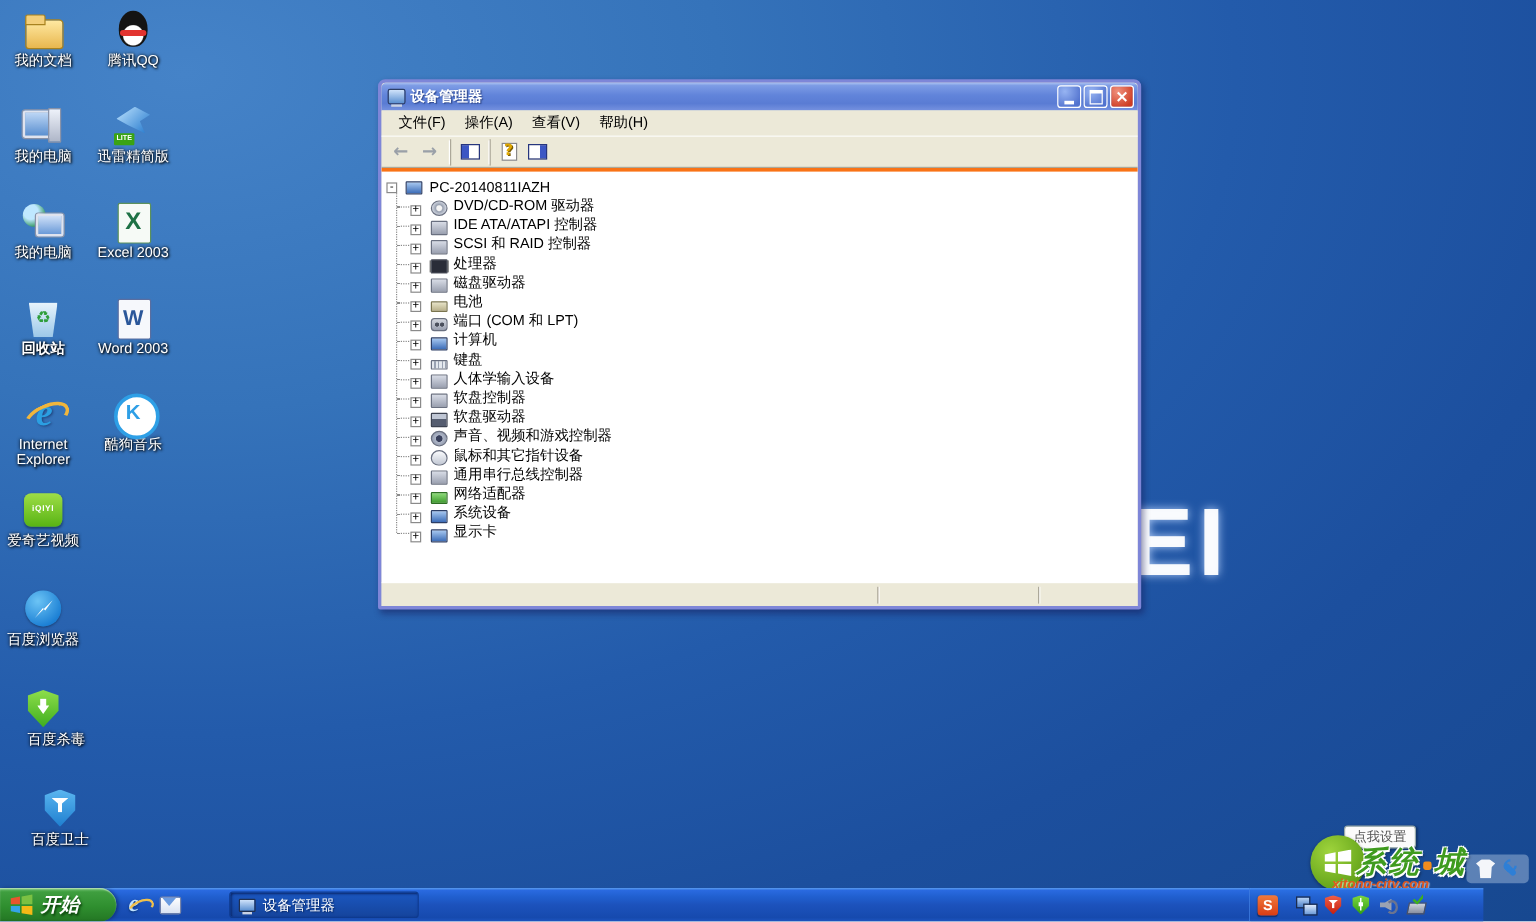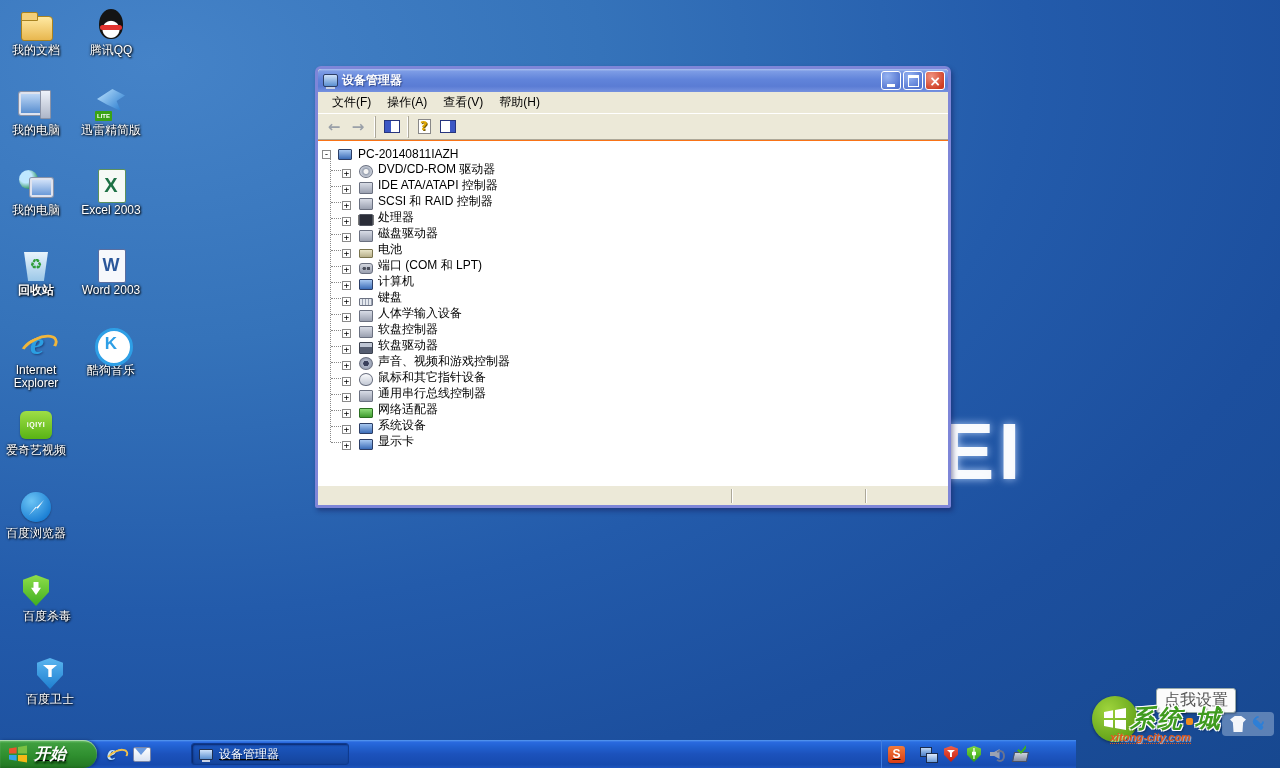--- a/index.html
+++ b/index.html
@@ -134,21 +134,21 @@
   [data-icon="back-arrow-icon"] .tb-glyph::before{ content:"←"; color:#9aa0a8; font:bold 15px/15px "DejaVu Sans",sans-serif; }
   [data-icon="forward-arrow-icon"] .tb-glyph::before{ content:"→"; color:#9aa0a8; font:bold 15px/15px "DejaVu Sans",sans-serif; }
   [data-icon="console-tree-icon"] .tb-glyph{ width:16px; height:13px; border:1px solid #26357e;
     background:linear-gradient(90deg,#3c57c4 0 6px,#fff 6px); }
   [data-icon="properties-pane-icon"] .tb-glyph{ width:16px; height:13px; border:1px solid #26357e;
     background:linear-gradient(90deg,#fff 0 9px,#3c57c4 9px); }
   [data-icon="help-icon"] .tb-glyph{ width:13px; height:15px; background:#fff; border:1px solid #888; }
   [data-icon="help-icon"] .tb-glyph::before{ content:"?"; position:absolute; left:1px; top:-2px;
     color:#e0a800; font:bold 13px/15px "DejaVu Sans",sans-serif; text-shadow:1px 1px 0 #7a5c00; }
 
-  .content{ flex:1; background:#fff; border-top:1px solid #f97316; overflow:hidden; position:relative; }
+  .content{ flex:1; background:#fff; border-top:3px solid #f97316; overflow:hidden; position:relative; }
   .tree{ position:relative; padding:5px 0 0 4px; font-size:12px; color:#000; }
   .trow-root{ height:16px; display:flex; align-items:center; }
   .expander{ width:9px; height:9px; flex:0 0 9px; background:#fff; border:1px solid #8a8a8a;
     display:inline-flex; align-items:center; justify-content:center;
     font:9px/7px "DejaVu Sans Mono",monospace; cursor:pointer; }
   .trow-root .expander::before{ content:"-"; }
   .trow .expander::before{ content:"+"; }
   .trow-root .ticon{ margin-left:7px; } .trow-root .tlabel{ margin-left:6px; }
   .tree-children{ position:relative; }
   .tree-children::before{ content:""; position:absolute; left:8px; top:-3px; bottom:8px; border-left:1px dotted #8a8a8a; }
@@ -177,43 +177,43 @@
   [data-icon="mouse-icon"].ticon{ width:10px; height:13px; border-radius:50% 50% 45% 45%;
     background:linear-gradient(#fafbfd,#c2c8d4); }
   [data-icon="network-adapter-icon"].ticon{ height:10px; background:linear-gradient(#8edc7a,#3f9b2f); border-color:#2c6e22; }
 
   .statusbar{ height:20px; flex:0 0 20px; background:#ece9d8; border-top:1px solid #fff; position:relative; }
   .sb-sep{ position:absolute; top:3px; bottom:2px; width:0; border-left:1px solid #aca899; border-right:1px solid #fff; }
 
   
   .promo{ position:absolute; right:6px; bottom:18px; z-index:6; width:182px; height:62px; }
   .promo-tooltip{ position:absolute; left:28px; top:0; background:#fbfbfb; border:1px solid #9aa;
-    border-radius:3px; padding:1px 7px; font-size:16px; color:#555; cursor:pointer; box-shadow:1px 1px 2px rgba(0,0,0,.3);margin-left:36px; }
+    border-radius:3px; padding:1px 7px; font-size:11px; color:#555; cursor:pointer; box-shadow:1px 1px 2px rgba(0,0,0,.3); }
   .promo-bar{ position:absolute; right:0; top:24px; width:52px; height:24px;
     background:rgba(220,235,250,.35); border-radius:4px; }
   .promo-flag{ position:absolute; left:0; top:8px; width:46px; height:46px; border-radius:50%;
     background:radial-gradient(circle at 35% 30%,#9fd43c,#5d9e16 80%); box-shadow:0 1px 3px rgba(0,0,0,.4);
     display:flex; align-items:center; justify-content:center; }
   .promo-logo-text{ position:absolute; left:38px; top:14px; font-weight:bold; font-style:italic;
     font-size:25px; color:#3f9b1f; letter-spacing:2px; white-space:nowrap;
     text-shadow:1px 1px 0 #fff,-1px 1px 0 #fff,1px -1px 0 #fff,-1px -1px 0 #fff,2px 2px 2px rgba(0,0,0,.35); }
   .logo-dot{ display:inline-block; width:7px; height:7px; background:#f08c1e; border-radius:2px; margin:0 2px 2px 2px; }
   .promo-url{ position:absolute; left:18px; top:43px; font-size:11px; font-weight:bold; font-style:italic;
     color:#e2571c; text-shadow:1px 1px 1px rgba(255,255,255,.6); border-bottom:1px dotted #e2571c; cursor:pointer; }
   .promo-mini{ position:absolute; top:28px; width:16px; height:16px; cursor:pointer; }
   .mini-shirt{ right:28px; background:#f4f6fa; clip-path:polygon(30% 0,70% 0,100% 22%,82% 40%,78% 100%,22% 100%,18% 40%,0 22%); }
   .mini-wrench{ right:6px; }
   .mini-wrench::before{ content:""; position:absolute; left:2px; top:2px; width:12px; height:5px;
     background:#2e7fd6; border-radius:3px; transform:rotate(45deg); transform-origin:left center; }
   .mini-wrench::after{ content:""; position:absolute; left:1px; top:0; width:7px; height:7px;
     border:2px solid #2e7fd6; border-radius:50%; border-top-color:transparent; transform:rotate(45deg); }
 
   
-  .taskbar{ position:absolute; left:0; bottom:0; width:1076px; height:28px; z-index:15; display:flex; align-items:center;
-    background:linear-gradient(180deg,#5a9cf0 0,#2a6ae0 2px,#2160d0 7px,#1c52bc 50%,#164aae 88%,#1d55c0 100%);text-decoration:underline; }
+  .taskbar{ position:absolute; left:0; bottom:0; width:1236px; height:28px; z-index:15; display:flex; align-items:center;
+    background:linear-gradient(180deg,#5a9cf0 0,#2a6ae0 2px,#2160d0 7px,#1c52bc 50%,#164aae 88%,#1d55c0 100%); }
   .start-btn{ height:28px; width:97px; flex:0 0 97px; display:flex; align-items:center; padding-left:8px; cursor:pointer;
     border-radius:0 14px 14px 0;
     background:linear-gradient(180deg,#6cc26c 0,#3f9e3f 12%,#2f8f2f 55%,#257a25 92%,#1e6a1e 100%);
     box-shadow:inset 0 1px 1px rgba(255,255,255,.5), 2px 0 3px rgba(0,20,60,.4); }
   .start-label{ color:#fff; font-size:16px; font-weight:bold; font-style:italic; margin-left:6px;
     text-shadow:1px 2px 2px rgba(0,40,0,.8); }
   .win-flag{ width:20px; height:18px; }
 
   .quicklaunch{ display:flex; align-items:center; margin-left:8px; }
   .ql-item{ width:22px; height:22px; margin-right:4px; position:relative; cursor:pointer; }

